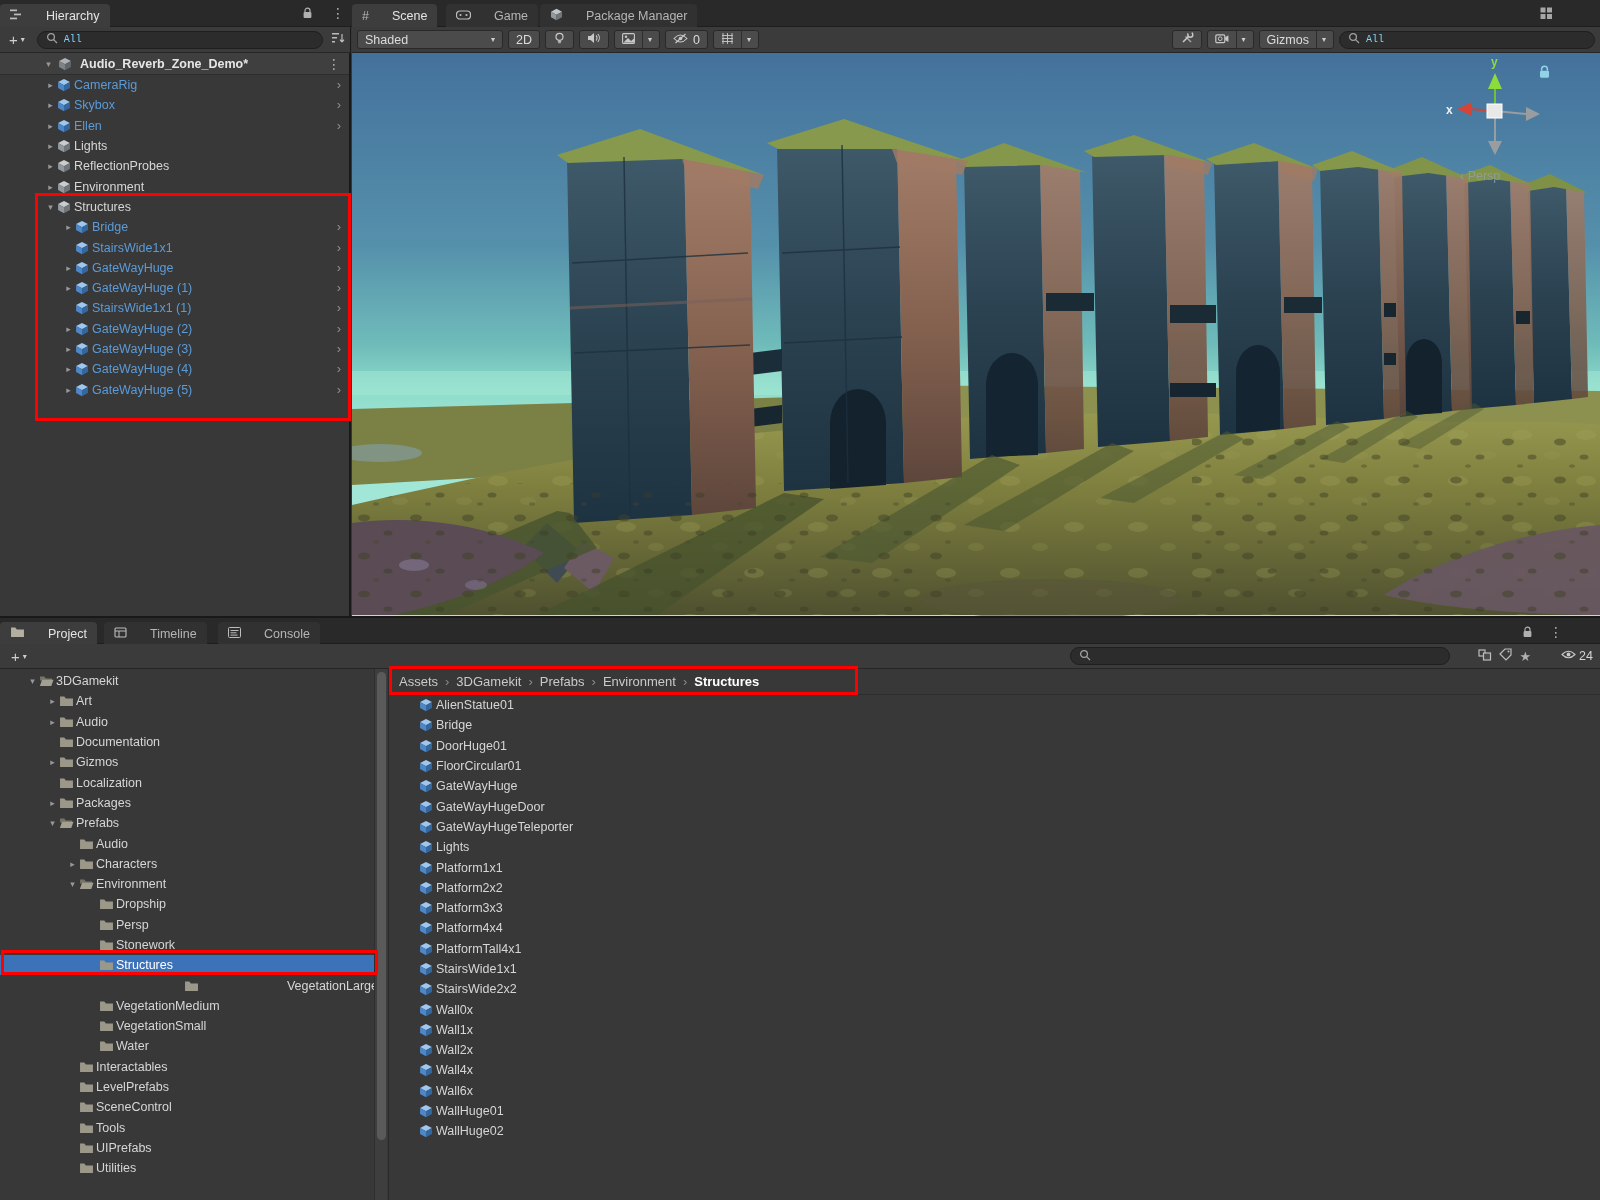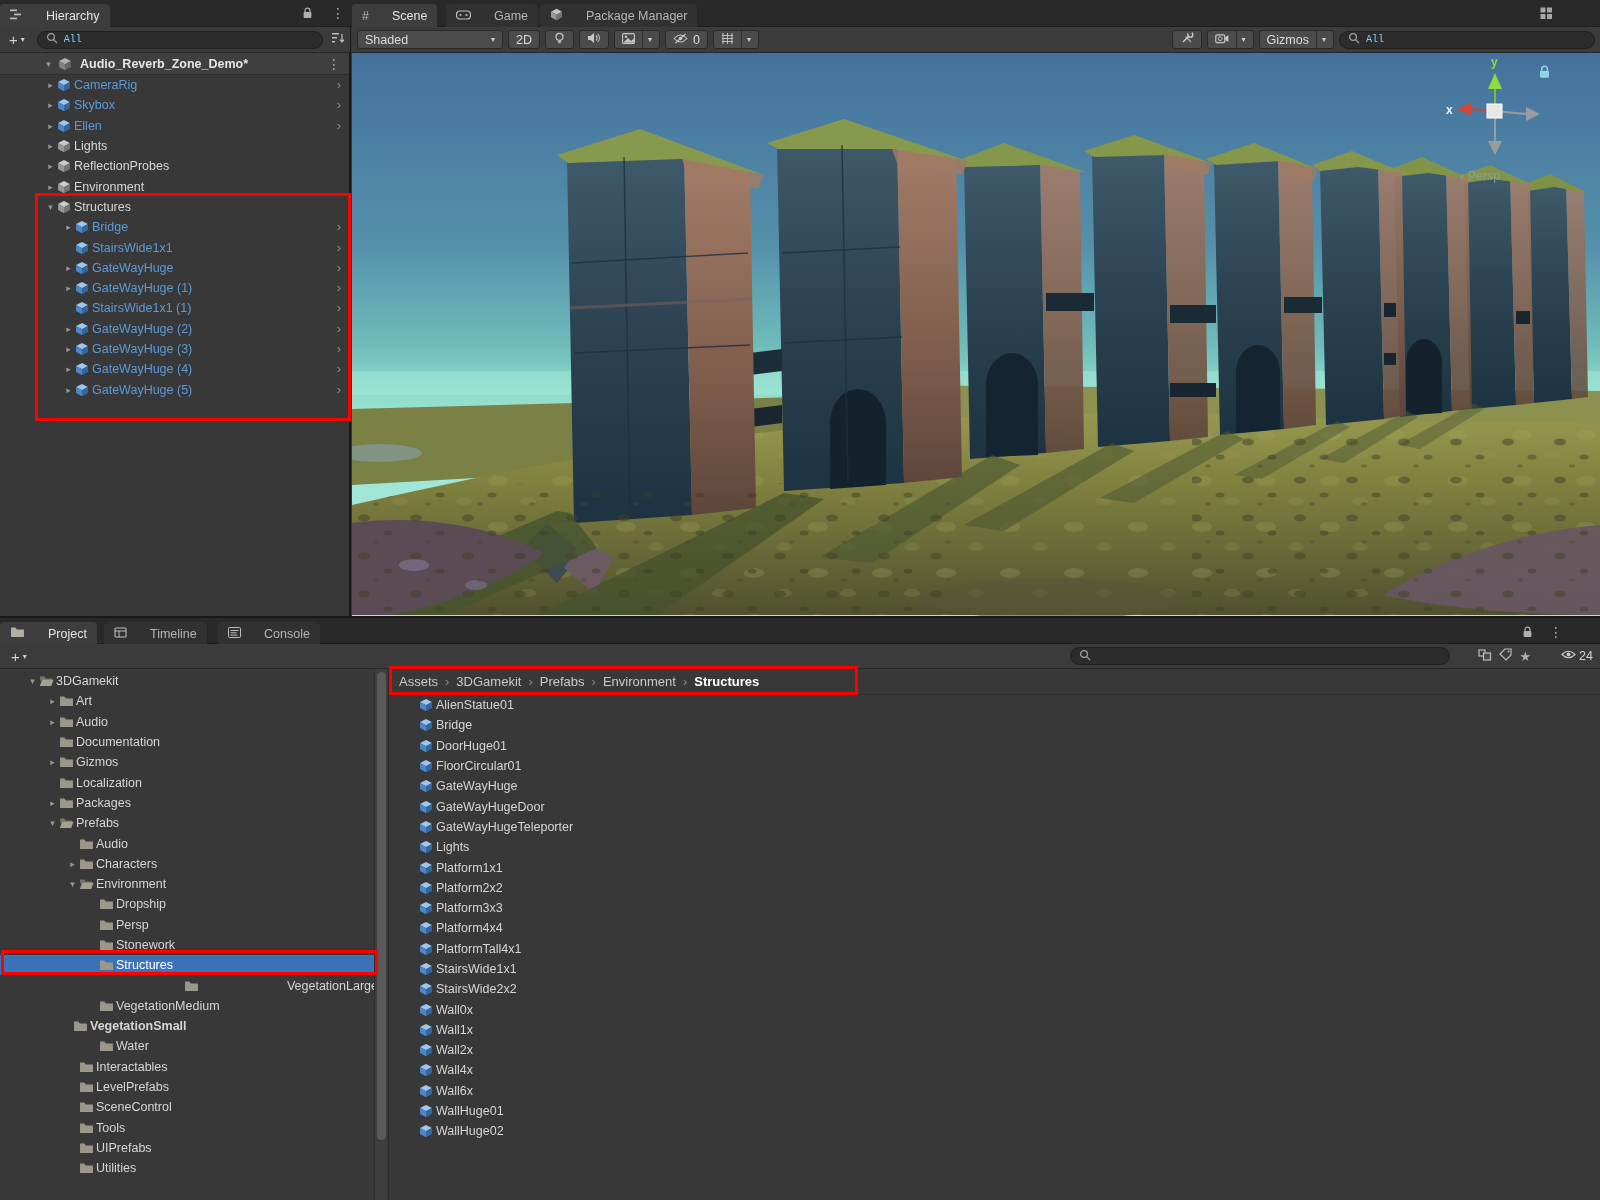--- a/index.html
+++ b/index.html
@@ -813,21 +813,21 @@
       </div>
       <div class="trow" style="padding-left: 86px;">
         <span class="tri"></span>
         <span class="ricon">
           <svg width="15" height="12" viewBox="0 0 16 13">
             <path d="M1,1.5 h4.6 l1.7,2.2 H15 V12 H1 Z" fill="#9b988a"></path>
           </svg>
         </span>
         <span class="rlbl">VegetationMedium</span>
       </div>
-      <div class="trow" style="padding-left: 60px; font-weight: bold;">
+      <div class="trow" style="padding-left: 86px;">
         <span class="tri"></span>
         <span class="ricon">
           <svg width="15" height="12" viewBox="0 0 16 13">
             <path d="M1,1.5 h4.6 l1.7,2.2 H15 V12 H1 Z" fill="#9b988a"></path>
           </svg>
         </span>
         <span class="rlbl">VegetationSmall</span>
       </div>
       <div class="trow" style="padding-left: 86px; text-align: right;">
         <span class="tri"></span>

